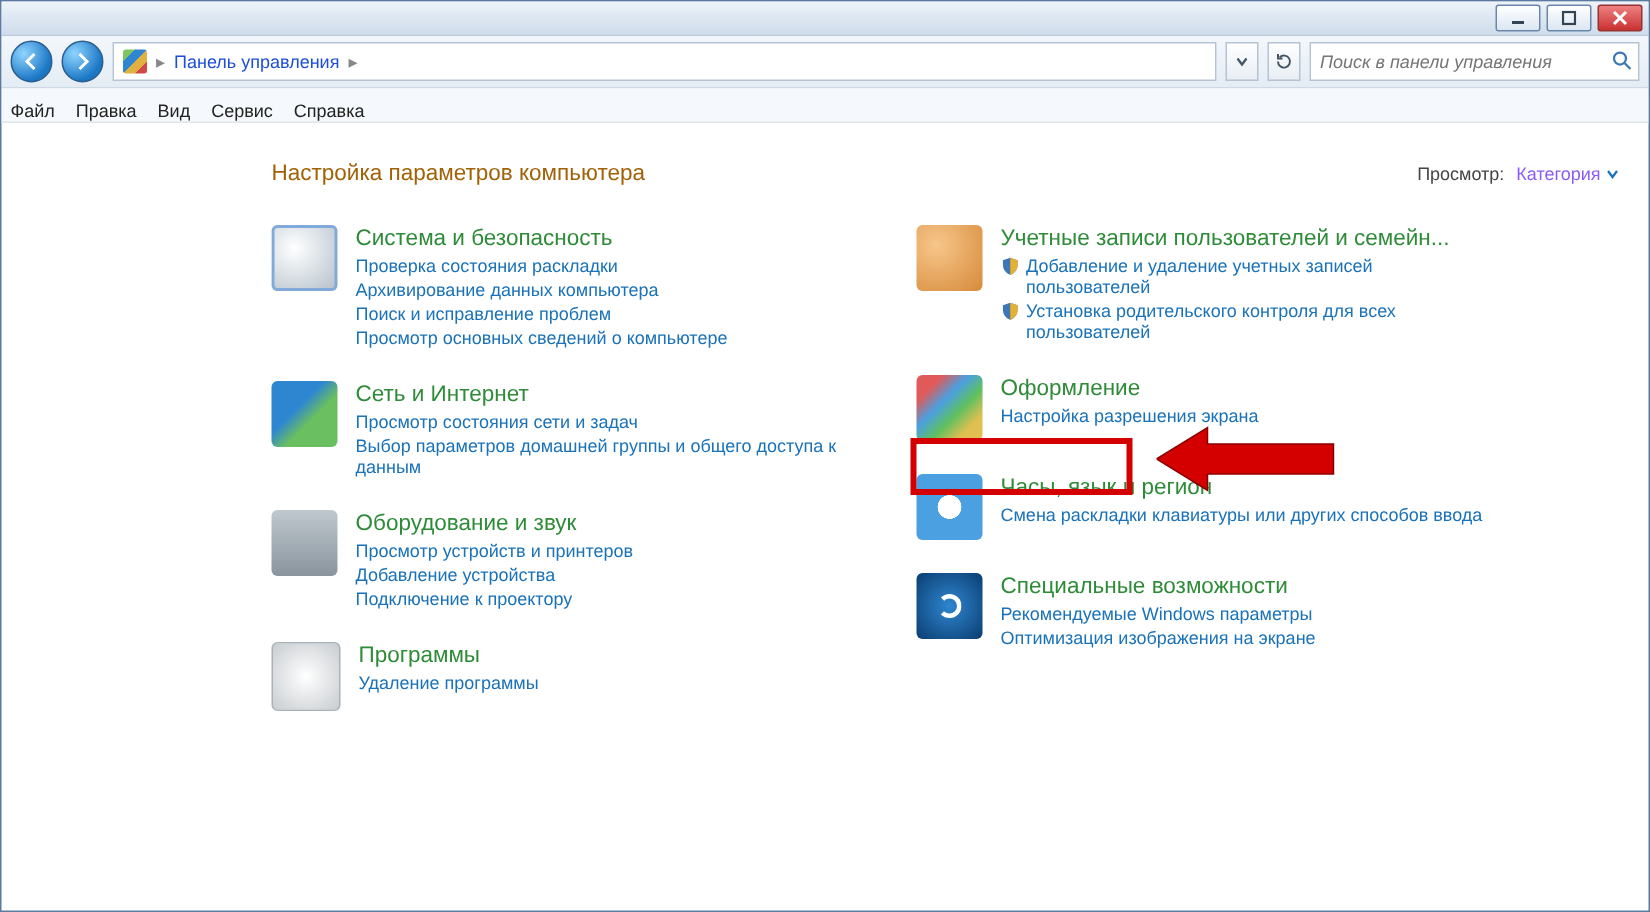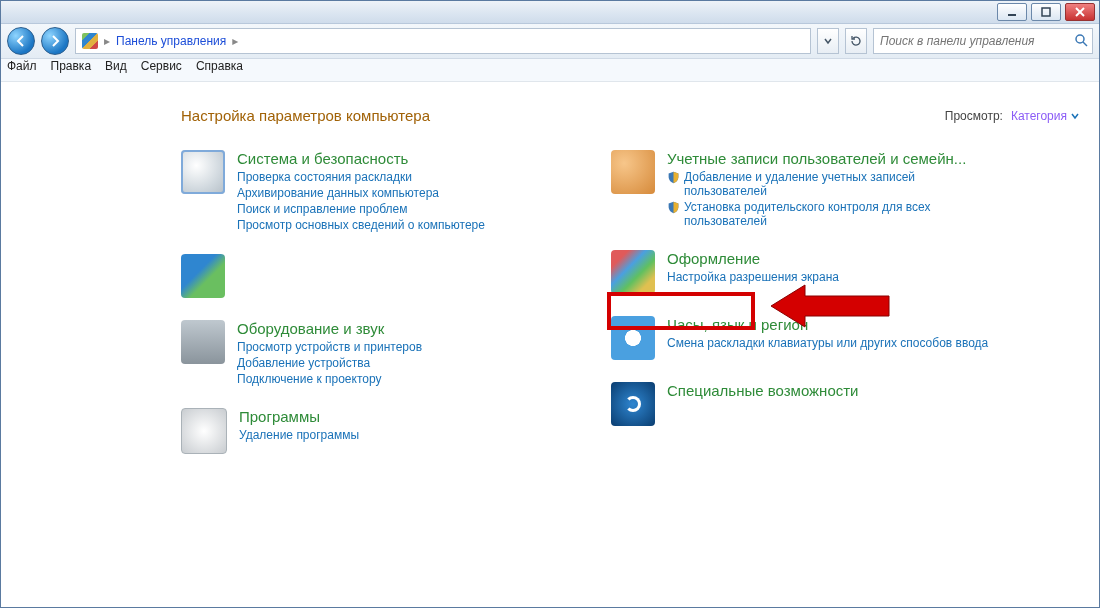--- a/index.html
+++ b/index.html
@@ -14,21 +14,21 @@
   .nav-circle{width:26px;height:26px;border-radius:50%;background:radial-gradient(circle at 30% 30%,#8fd5ff,#1b76c4 70%);border:1px solid #2b5e8e;display:flex;align-items:center;justify-content:center;cursor:pointer}
   .nav-circle svg{display:block}
   .address{flex:1;height:24px;border:1px solid #b5c3d3;background:#fff;display:flex;align-items:center;padding:0 6px;gap:6px}
   .address .cp-icon{width:16px;height:16px;background:linear-gradient(135deg,#7fc260 25%,#2f86d0 25% 50%,#e0b040 50% 75%,#d04848 75%);border-radius:2px}
   .address .crumb{color:#1d4ed8}
   .address .sep{color:#888}
   .addr-btn{width:20px;height:24px;border:1px solid #b5c3d3;background:linear-gradient(#fff,#e8eef4);display:flex;align-items:center;justify-content:center;cursor:pointer}
   .search{width:210px;height:24px;border:1px solid #b5c3d3;background:#fff;display:flex;align-items:center;padding:0 4px;gap:20px}
   .search input{flex:1;border:none;outline:none;font-style:italic;color:#888;font-size:12px;background:transparent}
   
-  .menubar{height:22px;background:#f5f9fd;border-bottom:1px solid #e0e6ec;display:flex;align-items:flex-start;padding:0 6px;gap:14px}
+  .menubar{height:22px;background:#f5f9fd;border-bottom:1px solid #e0e6ec;display:flex;align-items:flex-end;padding:0 6px;gap:14px}
   .menubar span{cursor:pointer}
   
   .content{position:absolute;top:80px;left:0;right:0;bottom:0;padding:26px 20px 20px 180px;overflow:auto}
   .heading-row{display:flex;align-items:center;margin-bottom:26px}
   .page-title{color:#a16207;font-size:15px}
   .view-label{margin-left:auto;color:#444}
   .view-select{color:#8b5cf6;margin-left:8px;display:flex;align-items:center;gap:4px;cursor:pointer}
   .columns{display:flex;gap:50px}
   .col{flex:1;max-width:380px}
   .cat{display:flex;gap:12px;margin-bottom:22px}
@@ -149,20 +149,28 @@
                 <a class="link-line">
                   <span>Поиск и исправление проблем</span>
                 </a>
                 <a class="link-line">
                   <span>Просмотр основных сведений о компьютере</span>
                 </a>
               </div></div>
           </div>
           <div class="cat">
             <div class="icon ic-net"></div>
+            <div class="body"><div class="title">Сеть и Интернет</div><div class="links">
+                <a class="link-line">
+                  <span>Просмотр состояния сети и задач</span>
+                </a>
+                <a class="link-line">
+                  <span>Выбор параметров домашней группы и общего доступа к данным</span>
+                </a>
+              </div></div>
           </div>
           <div class="cat">
             <div class="icon ic-hw"></div>
             <div class="body"><div class="title">Оборудование и звук</div><div class="links">
                 <a class="link-line">
                   <span>Просмотр устройств и принтеров</span>
                 </a>
                 <a class="link-line">
                   <span>Добавление устройства</span>
                 </a>
@@ -215,21 +223,28 @@
           <div class="cat">
             <div class="icon ic-clock"></div>
             <div class="body"><div class="title">Часы, язык и регион</div><div class="links">
                 <a class="link-line">
                   <span>Смена раскладки клавиатуры или других способов ввода</span>
                 </a>
               </div></div>
           </div>
           <div class="cat">
             <div class="icon ic-access"></div>
-            <div class="body"><div class="title">Специальные возможности</div></div>
+            <div class="body"><div class="title">Специальные возможности</div><div class="links">
+                <a class="link-line">
+                  <span>Рекомендуемые Windows параметры</span>
+                </a>
+                <a class="link-line">
+                  <span>Оптимизация изображения на экране</span>
+                </a>
+              </div></div>
           </div>
         </div>
     </div>
   </div>
 
   <div class="red-box"></div>
   <svg class="red-arrow" width="120" height="55">
     <polygon points="0,27  34,6  34,17  118,17  118,37  34,37  34,48" fill="#d40000" stroke="#8a0000" stroke-width="1"></polygon>
   </svg>
 

